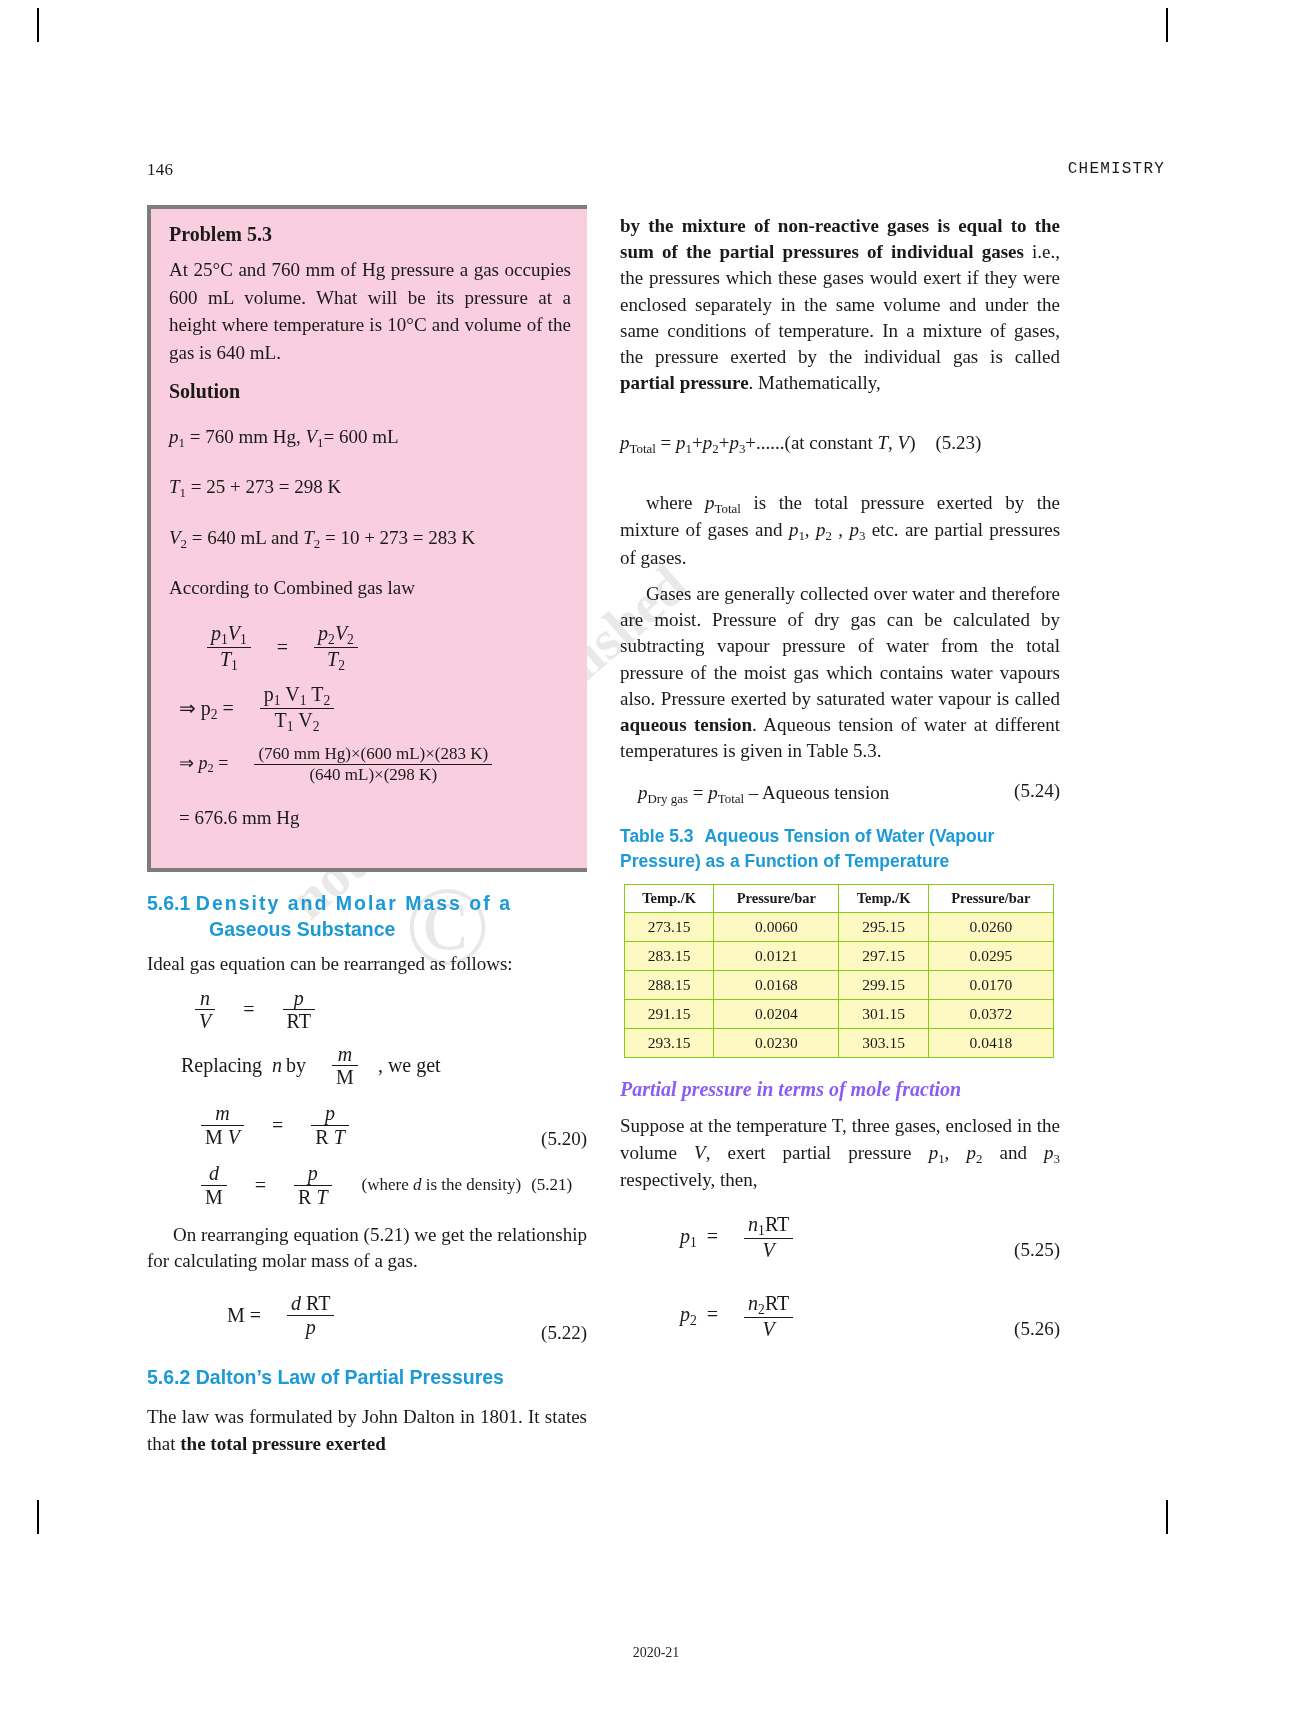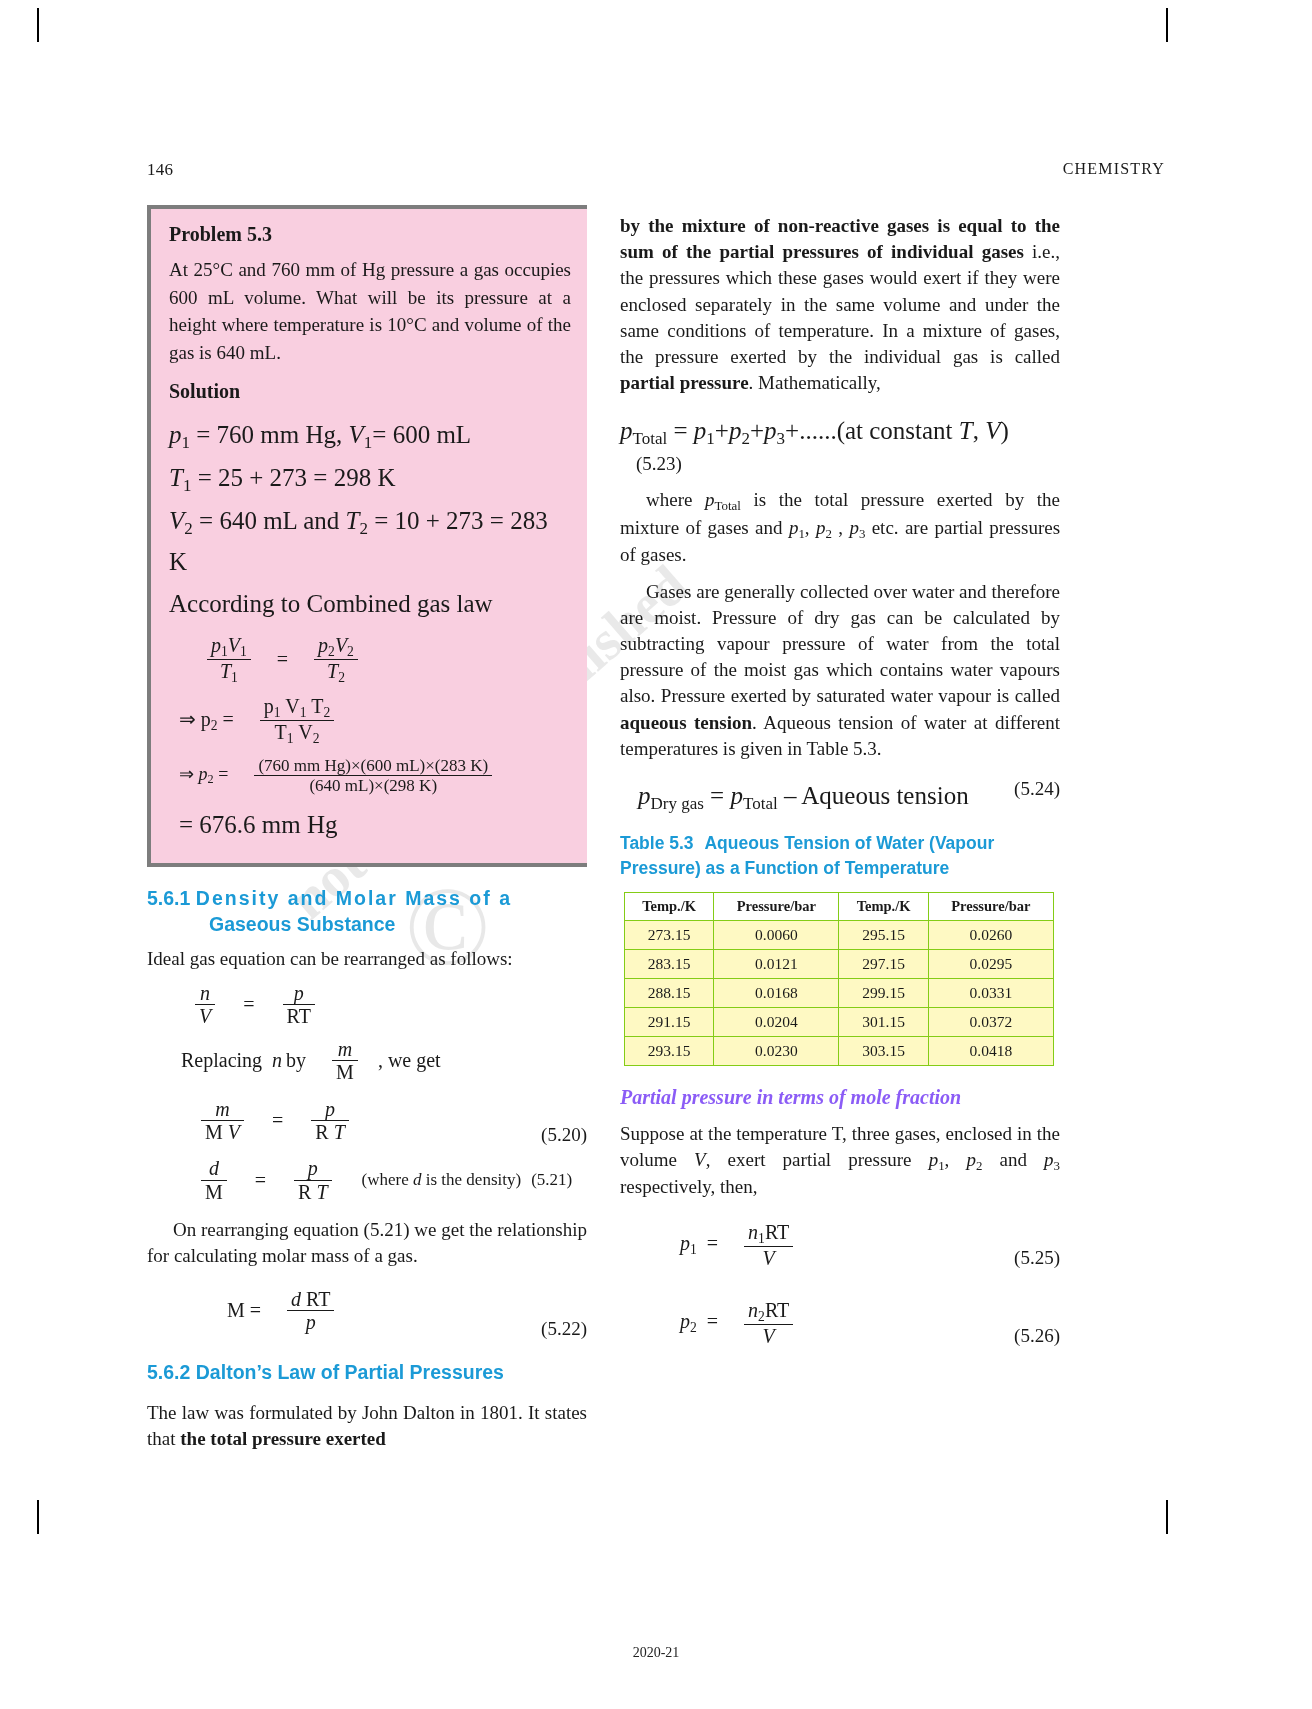--- a/index.html
+++ b/index.html
@@ -22,21 +22,21 @@
   .crop.tr-v { left:1166px; top:8px; width:1.5px; height:34px; }
   .crop.bl-v { left:37px; top:1500px; width:1.5px; height:34px; }
   .crop.br-v { left:1166px; top:1500px; width:1.5px; height:34px; }
 
   .folio {
     position:absolute; top:160px; left:147px;
     font-size:17px; letter-spacing:.3px;
   }
   .runhead {
     position:absolute; top:160px; right:147px;
-    font-size:16px; letter-spacing:1.2px;
+    font-size:16px; letter-spacing:1.2px;font-family:Liberation Mono, monospace;
   }
   .footer {
     position:absolute; bottom:48px; left:0; right:0;
     text-align:center; font-size:14px; color:#222;
   }
 
   .col-left { position:absolute; left:147px; top:205px; width:440px; }
   .col-right { position:absolute; left:620px; top:205px; width:440px; }
 
   p, .para { font-size:19px; line-height:1.38; text-align:justify; margin:0 0 10px 0; }
@@ -49,21 +49,21 @@
     border-left:4px solid #7d7d7d;
     border-bottom:4px solid #7d7d7d;
     padding:14px 16px 16px 18px;
     box-sizing:border-box;
     width:440px;
   }
   .probbox h3 { font-size:20px; margin:0 0 10px 0; font-weight:bold; }
   .probbox .sol { font-size:20px; font-weight:bold; margin:14px 0 12px 0; }
   .probbox p { font-size:19px; line-height:1.45; margin:0 0 6px 0; text-align:justify; }
 
-  .mathline { font-size:25px; line-height:1.6; margin:2px 0; font-family:"Liberation Serif", serif; }
+  .mathline { font-size:19px; line-height:1.6; margin:19px 0; font-family:"Liberation Serif", serif; }
   .mathline i { font-style:italic; }
   sub { font-size:.68em; vertical-align:-.28em; }
 
   
   .frac { display:inline-block; vertical-align:middle; text-align:center; line-height:1.12; margin:0 20px; }
   .frac .num { display:block; padding:0 4px; }
   .frac .den { display:block; border-top:1.4px solid #1a1a1a; padding:0 4px; }
   .eqrow { display:flex; align-items:center; font-size:20px; margin:10px 0; }
   .eqrow .lead { margin-right:6px; }
   .eqnum { position:absolute; right:0; font-size:19px; }
@@ -320,21 +320,21 @@
         <tr>
           <td>283.15</td>
           <td>0.0121</td>
           <td>297.15</td>
           <td>0.0295</td>
         </tr>
         <tr>
           <td>288.15</td>
           <td>0.0168</td>
           <td>299.15</td>
-          <td>0.0331</td>
+          <td>0.0170</td>
         </tr>
         <tr>
           <td>291.15</td>
           <td>0.0204</td>
           <td>301.15</td>
           <td>0.0372</td>
         </tr>
         <tr>
           <td>293.15</td>
           <td>0.0230</td>

